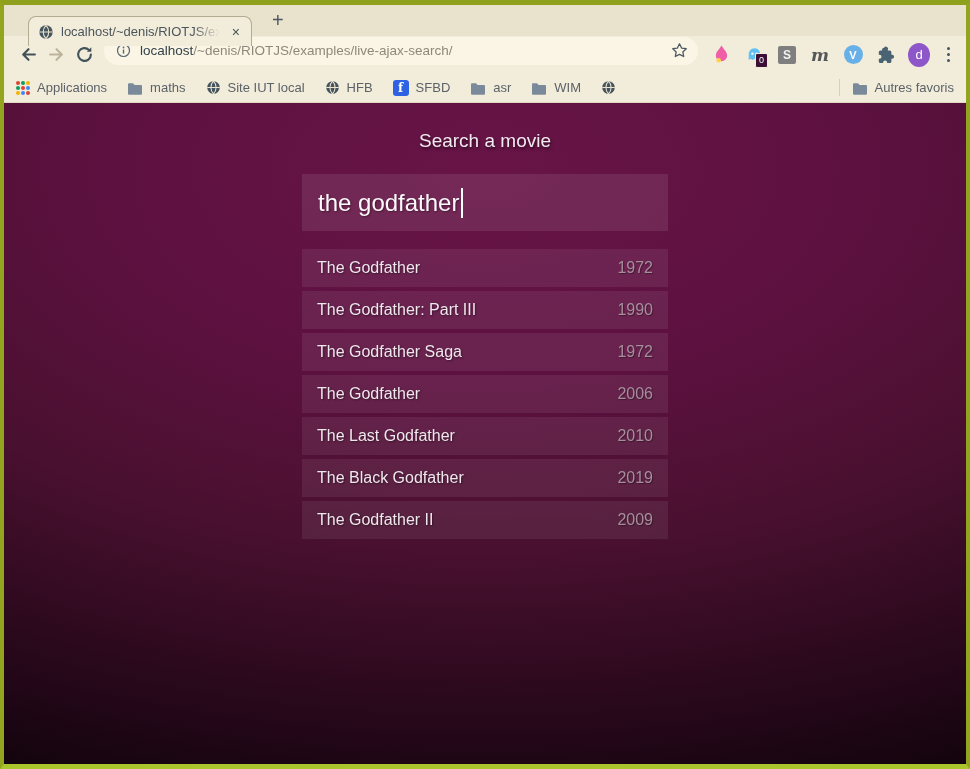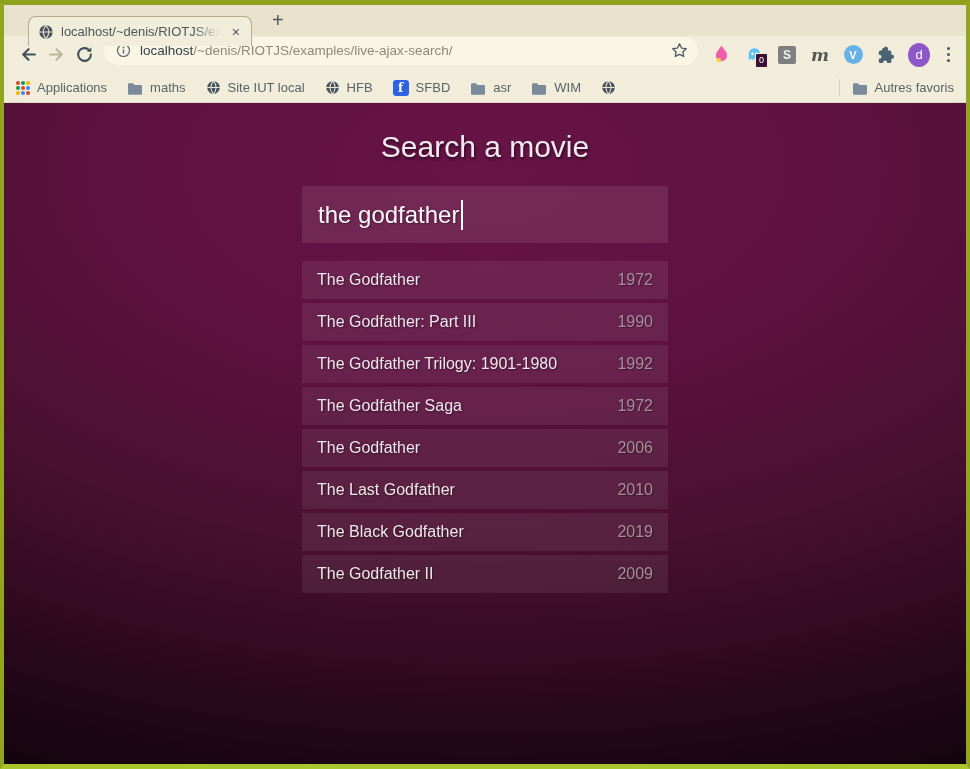--- a/index.html
+++ b/index.html
@@ -91,21 +91,21 @@
   .bm-sep { width: 1px; height: 17px; background: #d9d1b7; }
 
   
   .content {
     flex: 1; overflow: hidden;
     background: radial-gradient(ellipse 130% 105% at 50% 10%,
       #681447 0%, #5d1140 30%, #49102f 55%, #230718 82%, #0b0207 100%);
   }
   .page-title {
     text-align: center; padding-top: 27px;
-    font-size: 30px; color: #f3eaf0; font-weight: normal;
+    font-size: 19px; color: #f3eaf0; font-weight: normal;
     text-shadow: 1px 2px 3px rgba(0,0,0,.55);
   }
   .search-box {
     width: 366px; height: 57px; margin: 22px auto 0 auto;
     background: rgba(255,255,255,.09);
     display: flex; align-items: center; padding: 0 16px;
     font-size: 24px; color: #fdf8fb;
     text-shadow: 1px 1px 2px rgba(0,0,0,.4);
   }
   .caret { width: 2px; height: 30px; background: #fff; margin-left: 2px; animation: blink 1.1s steps(1) infinite; }
@@ -319,24 +319,20 @@
           <span class="result-title">The Godfather</span>
           <span class="result-year">1972</span>
         </li>
 
 
         <li class="result-row">
           <span class="result-title">The Godfather: Part III</span>
           <span class="result-year">1990</span>
         </li>
 
-        <li class="result-row">
-          <span class="result-title">The Godfather Trilogy: 1901-1980</span>
-          <span class="result-year">1992</span>
-        </li>
 
         <li class="result-row">
           <span class="result-title">The Godfather Saga</span>
           <span class="result-year">1972</span>
         </li>
 
 
         <li class="result-row">
           <span class="result-title">The Godfather</span>
           <span class="result-year">2006</span>

